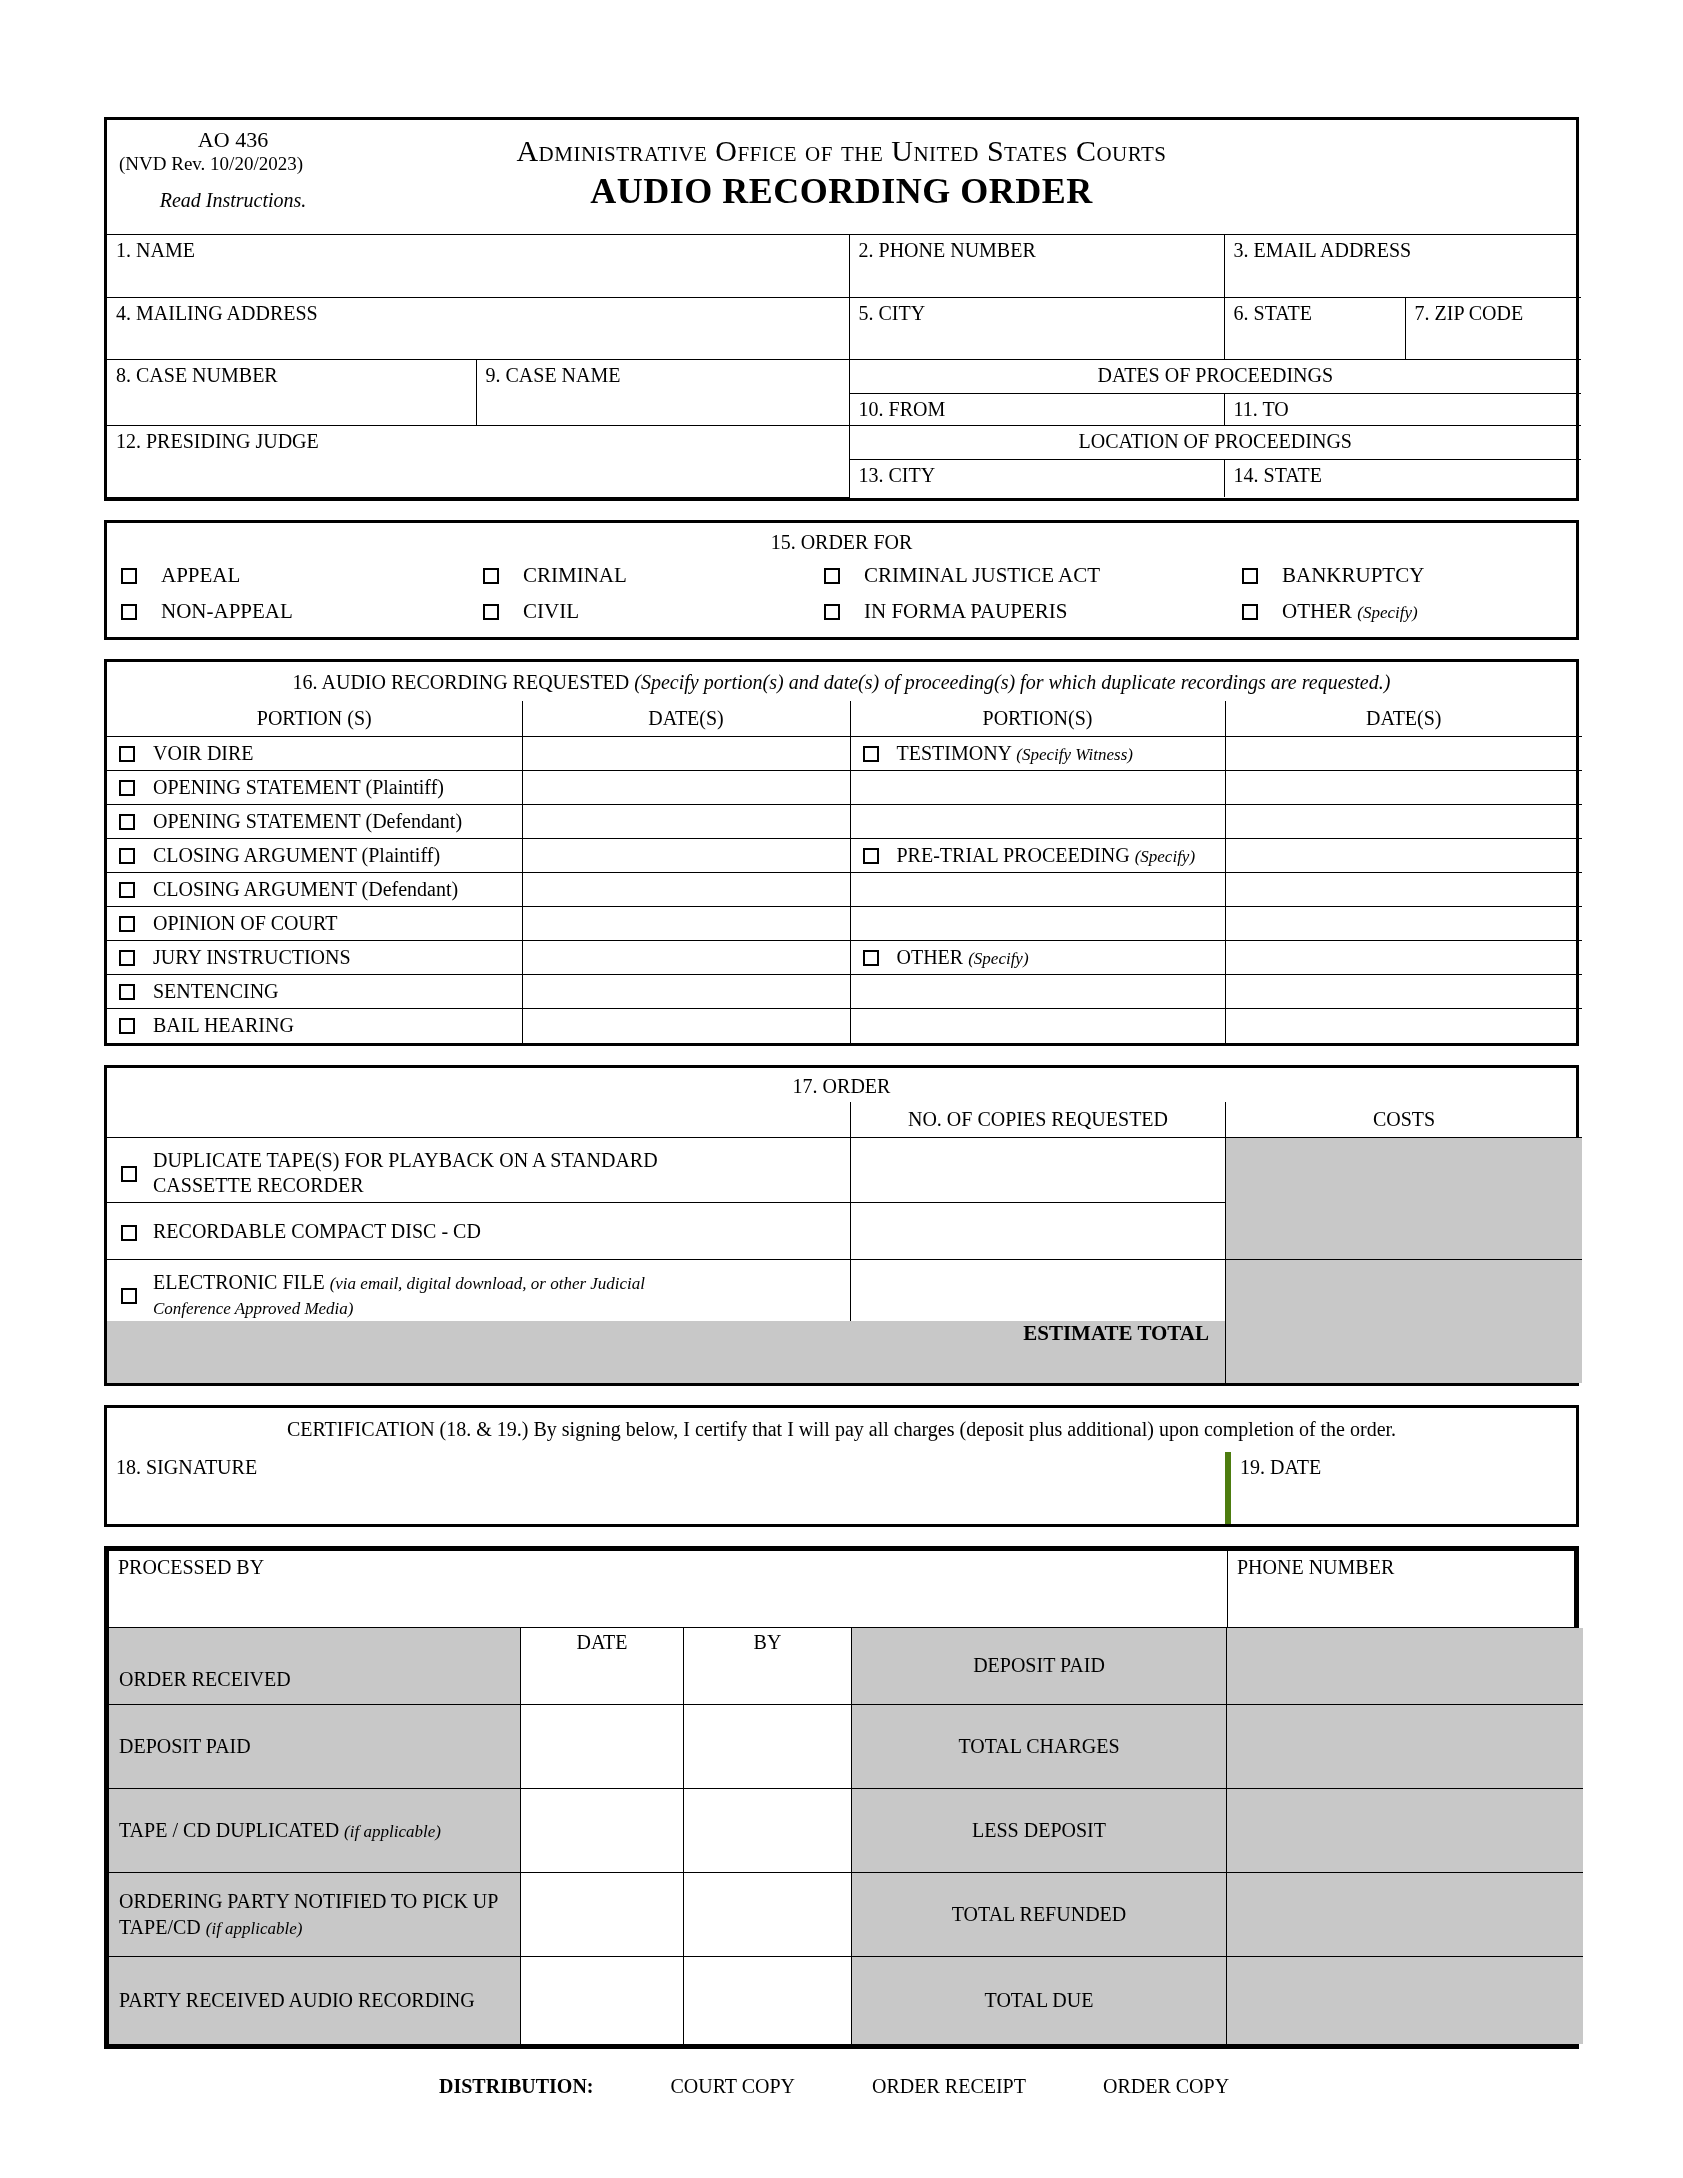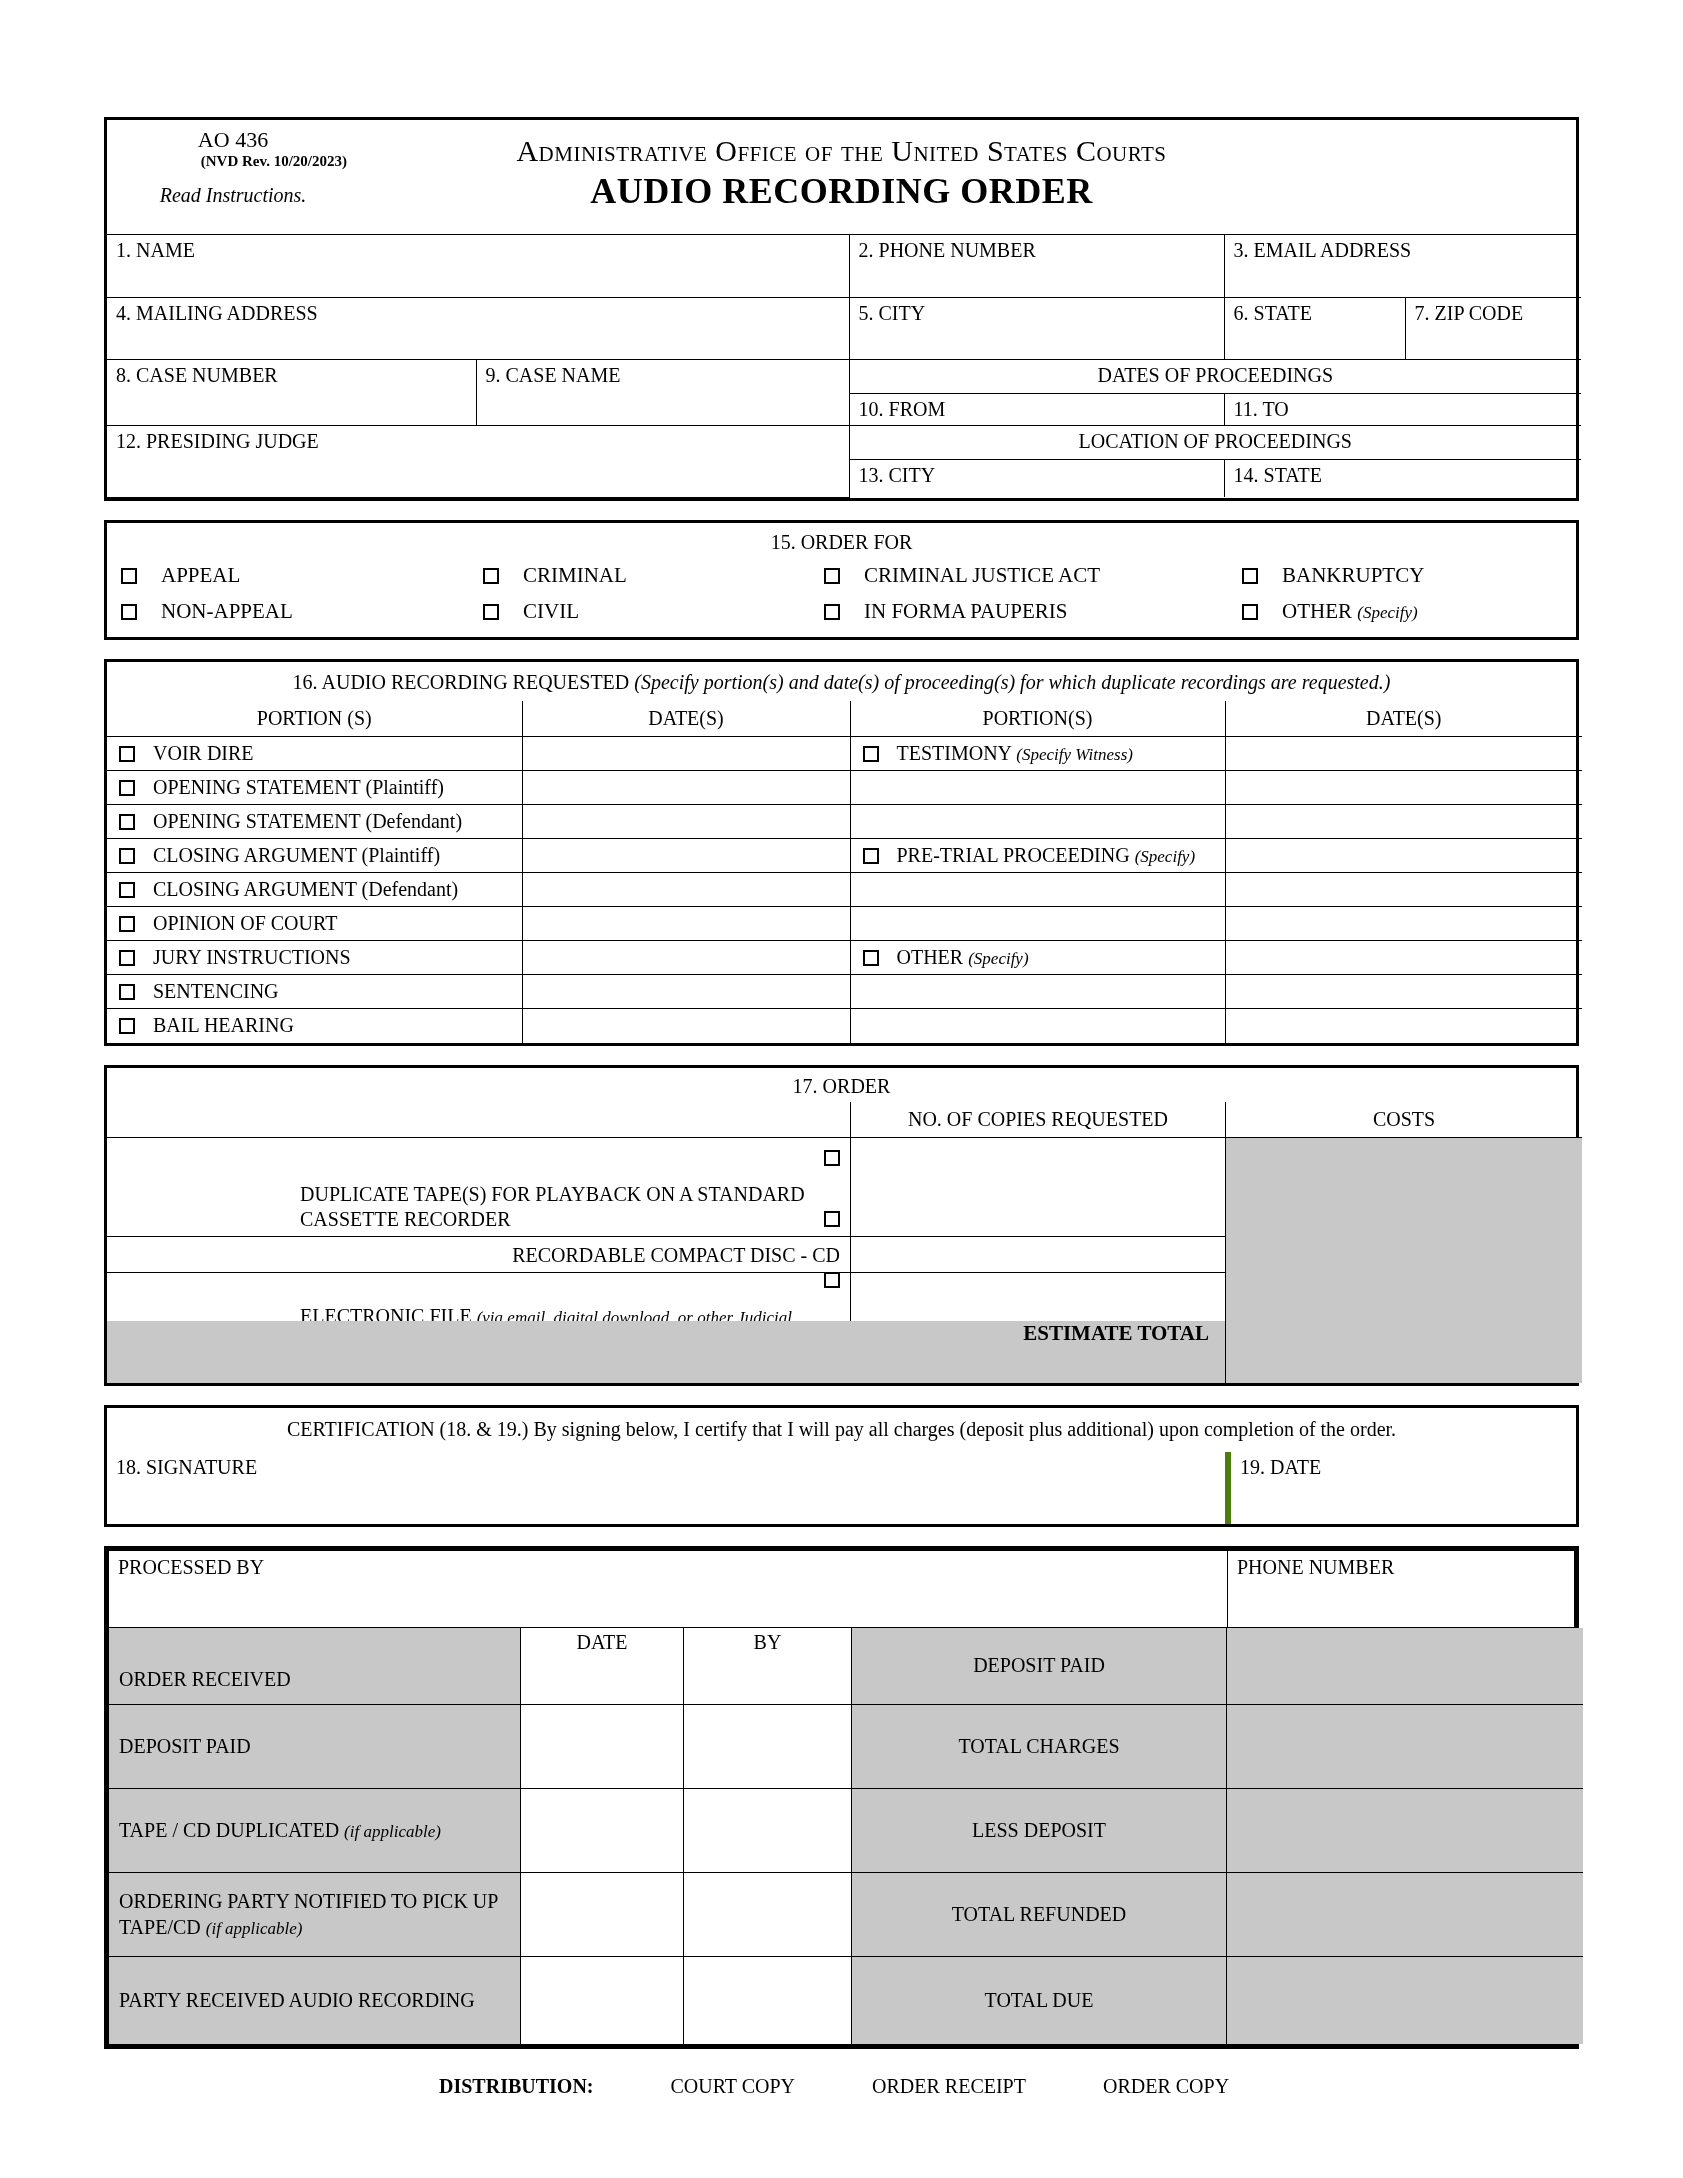--- a/index.html
+++ b/index.html
@@ -19,21 +19,21 @@
   .bold { font-weight: bold; }
   .ital, i, .note { font-style: italic; }
   .note { font-size: 17px; }
   .ctr { text-align: center; }
   .lbl { font-size: 20px; display: inline-block; }
 
   
   .hdr { position: relative; height: 115px; border-bottom: 1px solid #000; }
   .hdr-left { position: absolute; left: 12px; top: 7px; width: 228px; }
   .fno { text-align: center; font-size: 22px; }
-  .rev { text-align: right; font-size: 15px; font-weight: bold; }
+  .rev { text-align: left; font-size: 19px; }
   .ri  { font-style: italic; font-size: 20px; margin-top: 14px; text-align: center; }
   .hdr-center { text-align: center; padding-top: 14px; }
   .agency { font-variant: small-caps; font-size: 30px; letter-spacing: 0.5px; }
   .doc-title { font-weight: bold; font-size: 36px; margin-top: 2px; letter-spacing: 0.5px; }
 
   
   table { border-collapse: collapse; width: 100%; table-layout: fixed; }
   td { vertical-align: top; padding: 4px 9px; font-size: 20px; border: 1px solid #000; }
   .box > table tr td:first-child { border-left: none; }
   .box > table tr td:last-child { border-right: none; }
@@ -66,21 +66,21 @@
   .t16 .pcell { white-space: nowrap; overflow: hidden; padding-top: 5px; }
 
   
   .s17-title { text-align: center; font-size: 20px; padding: 7px 0; height: 34px; }
   .g17 { display: grid; grid-template-columns: 743px 375px 357px; }
   .g17 > div { border-bottom: 1px solid #000; }
   .g17 > .c2, .g17 > .c3 { border-left: 1px solid #000; }
   .hdr17 { height: 36px; }
   .hdr17 > div { font-size: 20px; padding-top: 6px; text-align: center; }
   .row17 { height: 61px; }
-  .row17 > .c1 { display: flex; gap: 16px; align-items: flex-end; padding: 10px 10px 4px 14px; font-size: 20px; flex-direction: column; }
+  .row17 > .c1 { display: flex; gap: 16px; align-items: center; padding: 10px 10px 4px 14px; font-size: 20px; }
   .row17 .cb { margin-top: 2px; }
   .rlabel { max-width: 540px; line-height: 1.25; }
   .shaded { background: var(--shaded-cell); }
   .g17total { display: grid; grid-template-columns: 1118px 357px; height: 62px; }
   .g17total > .tl { display: flex; align-items: flex-start; justify-content: flex-end; padding-right: 16px; font-size: 21px; }
   .g17total > .c3 { border-left: 1px solid #000; }
 
   
   .cert-text { text-align: center; font-size: 20px; padding: 10px 8px 8px; height: 44px; }
   .cert-grid { display: grid; grid-template-columns: 1118px 357px; height: 72px; }

